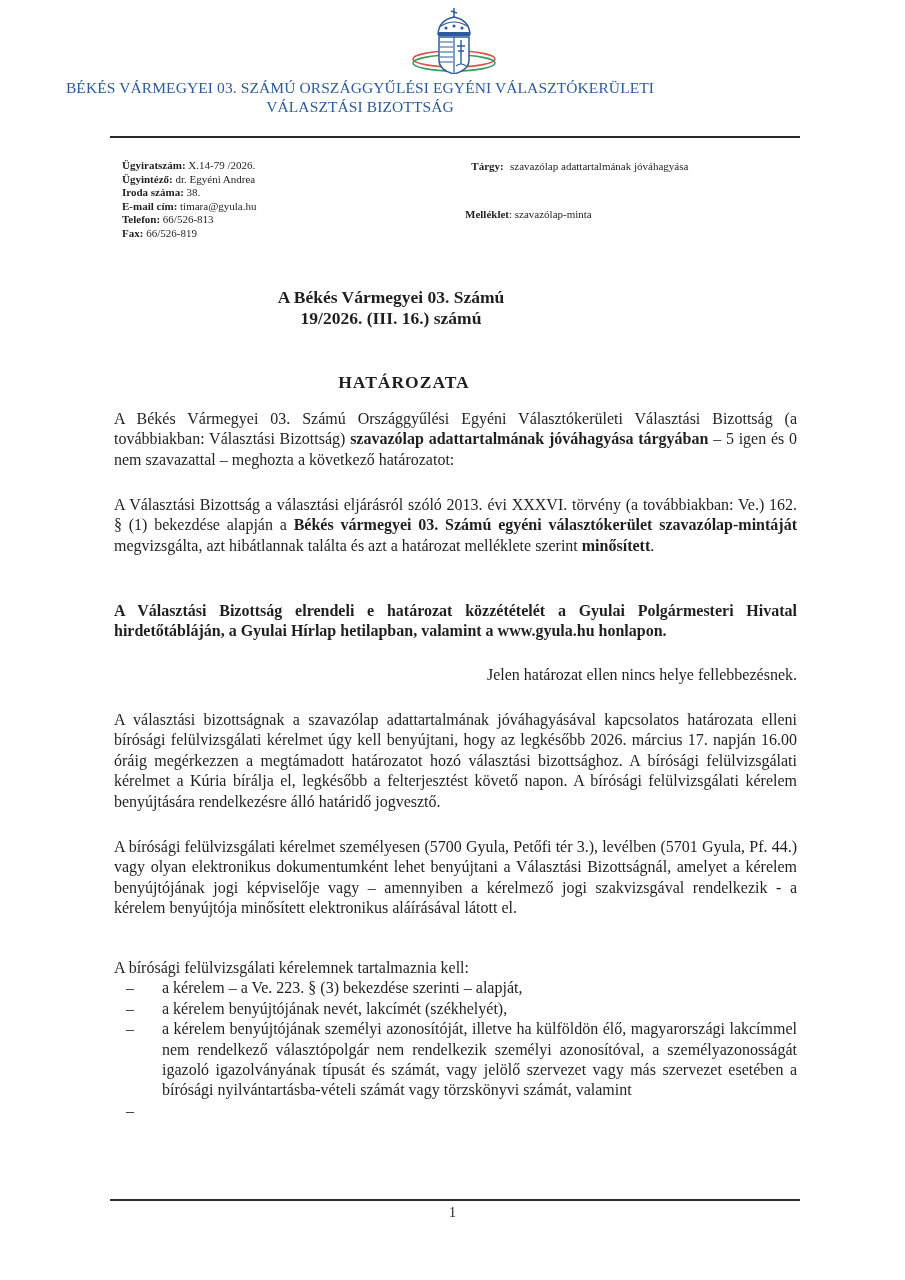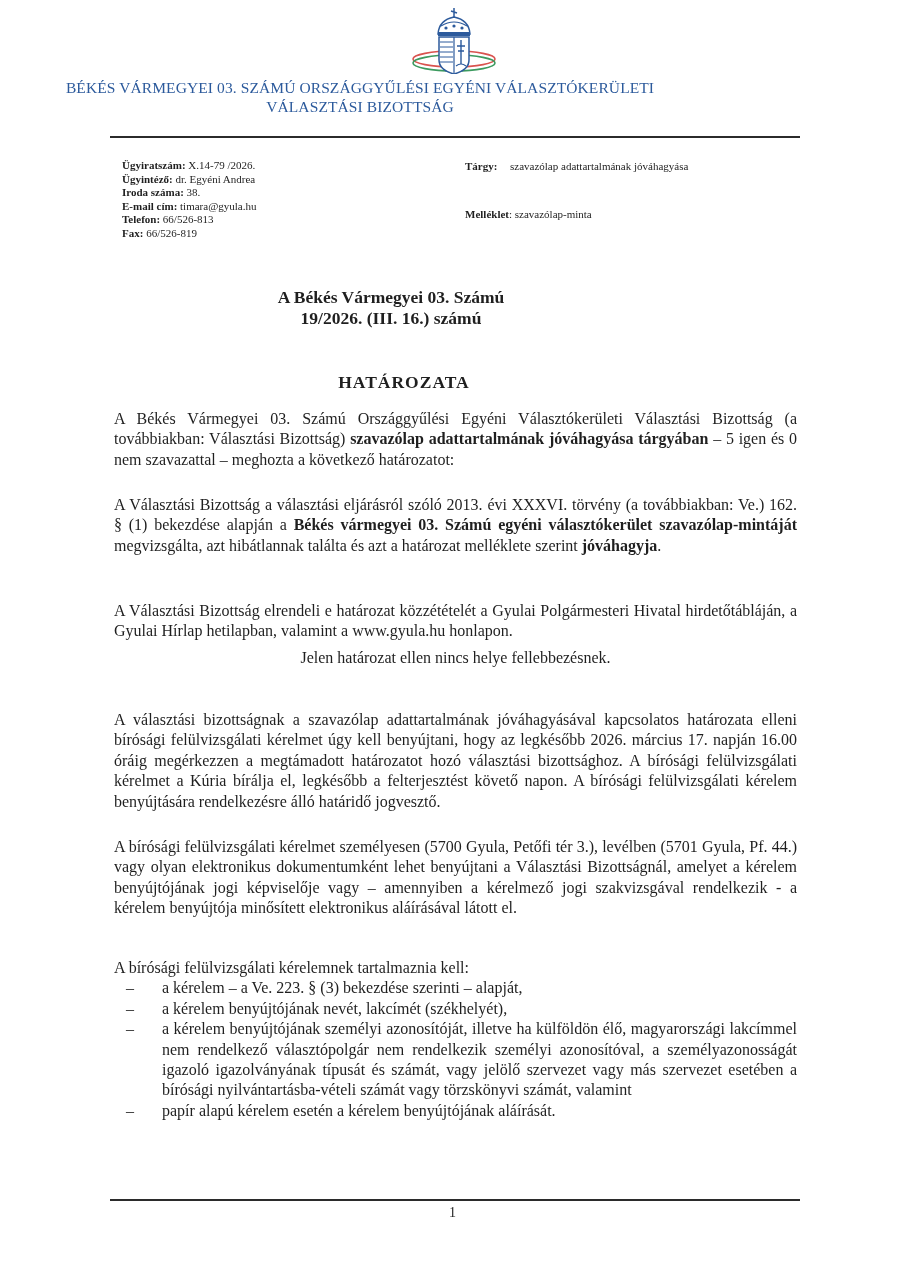--- a/index.html
+++ b/index.html
@@ -13,38 +13,38 @@
       color: #2c5a9c; font-size: 15.5px; line-height: 19px; letter-spacing: 0.1px;
     }
     .rule { position: absolute; left: 110px; width: 690px; height: 2px; background: #2b2b2b; }
     .rule.top { top: 136px; }
     .rule.bottom { top: 1199px; }
     .meta-left {
       position: absolute; left: 122px; top: 159px; font-size: 11px; line-height: 13.6px;
     }
     .meta-right { position: absolute; left: 465px; top: 160px; font-size: 11px; line-height: 13.6px; }
     .meta-right .row { margin-bottom: 34px; }
-    .meta-right .tab { display: inline-block; width: 45px; }
+    .meta-right .tab { display: inline-block; width: 45px; text-align: center; }
     .b { font-weight: bold; }
     .title-block {
       position: absolute; left: 0; width: 782px; top: 287px; text-align: center;
       font-weight: bold; font-size: 17.5px; line-height: 21px;
     }
     .hatarozata {
       position: absolute; left: 0; width: 808px; top: 372px; text-align: center;
       font-weight: bold; font-size: 17.5px; letter-spacing: 1px;
     }
     .para {
       position: absolute; left: 114px; width: 683px; font-size: 16px; line-height: 20.4px;
       text-align: justify;
     }
     .p1 { top: 409px; }
     .p2 { top: 495px; }
-    .p3 { top: 601px; }
-    .p4 { top: 648px; text-align: center; }
+    .p3 { top: 601px; font-weight: bold; }
+    .p4 { top: 665px; text-align: right; }
     .p5 { top: 710px; }
     .p6 { top: 837px; }
     .p7 { top: 958px; text-align: left; }
     .list { margin: 0; padding: 0; list-style: none; }
     .list li { position: relative; padding-left: 48px; text-align: justify; }
     .list li .dash { position: absolute; left: 12px; top: 0; }
     .page-num { position: absolute; left: 0; width: 905px; top: 1205px; text-align: center; font-size: 14px; }
   </style>
 </head>
 <body>
@@ -101,34 +101,34 @@
 </div>
 
 <div class="title-block">
   <div>A Békés Vármegyei 03. Számú</div>
   <div>19/2026. (III. 16.) számú</div>
 </div>
 <div class="hatarozata">HATÁROZATA</div>
 
 <div class="para p1"><span>A Békés Vármegyei 03. Számú Országgyűlési Egyéni Választókerületi Választási Bizottság (a továbbiakban: Választási Bizottság) </span><span class="b">szavazólap adattartalmának jóváhagyása tárgyában</span><span> – 5 igen és 0 nem szavazattal – meghozta a következő határozatot:</span></div>
 
-<div class="para p2"><span>A Választási Bizottság a választási eljárásról szóló 2013. évi XXXVI. törvény (a továbbiakban: Ve.) 162. § (1) bekezdése alapján a </span><span class="b">Békés vármegyei 03. Számú egyéni választókerület szavazólap-mintáját</span><span> megvizsgálta, azt hibátlannak találta és azt a határozat melléklete szerint </span><span class="b">jóváhagyja</span><span>.</span></div>
+<div class="para p2"><span>A Választási Bizottság a választási eljárásról szóló 2013. évi XXXVI. törvény (a továbbiakban: Ve.) 162. § (1) bekezdése alapján a </span><span class="b">Békés vármegyei 03. Számú egyéni választókerület szavazólap-mintáját</span><span> megvizsgálta, azt hibátlannak találta és azt a határozat melléklete szerint </span><span class="b">minősített</span><span>.</span></div>
 
 <div class="para p3">A Választási Bizottság elrendeli e határozat közzétételét a Gyulai Polgármesteri Hivatal hirdetőtábláján, a Gyulai Hírlap hetilapban, valamint a www.gyula.hu honlapon.</div>
 
 <div class="para p4">Jelen határozat ellen nincs helye fellebbezésnek.</div>
 
 <div class="para p5">A választási bizottságnak a szavazólap adattartalmának jóváhagyásával kapcsolatos határozata elleni bírósági felülvizsgálati kérelmet úgy kell benyújtani, hogy az legkésőbb 2026. március 17. napján 16.00 óráig megérkezzen a megtámadott határozatot hozó választási bizottsághoz. A bírósági felülvizsgálati kérelmet a Kúria bírálja el, legkésőbb a felterjesztést követő napon. A bírósági felülvizsgálati kérelem benyújtására rendelkezésre álló határidő jogvesztő.</div>
 
 <div class="para p6">A bírósági felülvizsgálati kérelmet személyesen (5700 Gyula, Petőfi tér 3.), levélben (5701 Gyula, Pf. 44.) vagy olyan elektronikus dokumentumként lehet benyújtani a Választási Bizottságnál, amelyet a kérelem benyújtójának jogi képviselője vagy – amennyiben a kérelmező jogi szakvizsgával rendelkezik - a kérelem benyújtója minősített elektronikus aláírásával látott el.</div>
 
 <div class="para p7">
   <div>A bírósági felülvizsgálati kérelemnek tartalmaznia kell:</div>
   <ul class="list">
     <li><span class="dash">–</span><span>a kérelem – a Ve. 223. § (3) bekezdése szerinti – alapját,</span></li>
     <li><span class="dash">–</span><span>a kérelem benyújtójának nevét, lakcímét (székhelyét),</span></li>
     <li><span class="dash">–</span><span>a kérelem benyújtójának személyi azonosítóját, illetve ha külföldön élő, magyarországi lakcímmel nem rendelkező választópolgár nem rendelkezik személyi azonosítóval, a személyazonosságát igazoló igazolványának típusát és számát, vagy jelölő szervezet vagy más szervezet esetében a bírósági nyilvántartásba-vételi számát vagy törzskönyvi számát, valamint</span></li>
-    <li><span class="dash">–</span><span>papír alapú kérelem esetén a kérelem benyújtójának aláírását.</span></li>
+    <li><span class="dash">–</span></li>
   </ul>
 </div>
 
 <div class="rule bottom"></div>
 <div class="page-num">1</div>
 
 </body></html>

